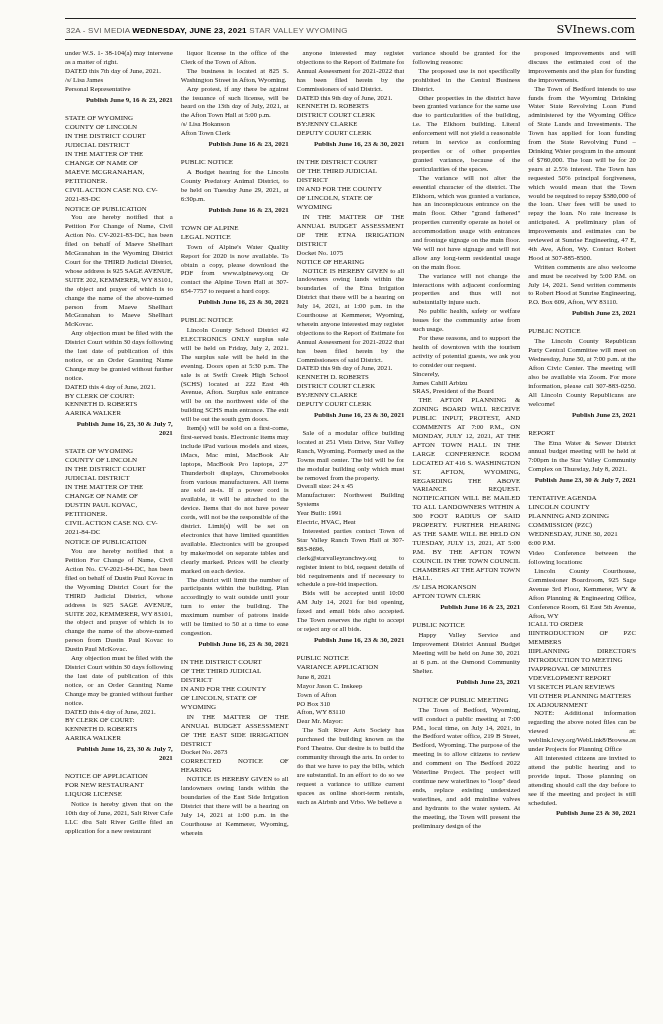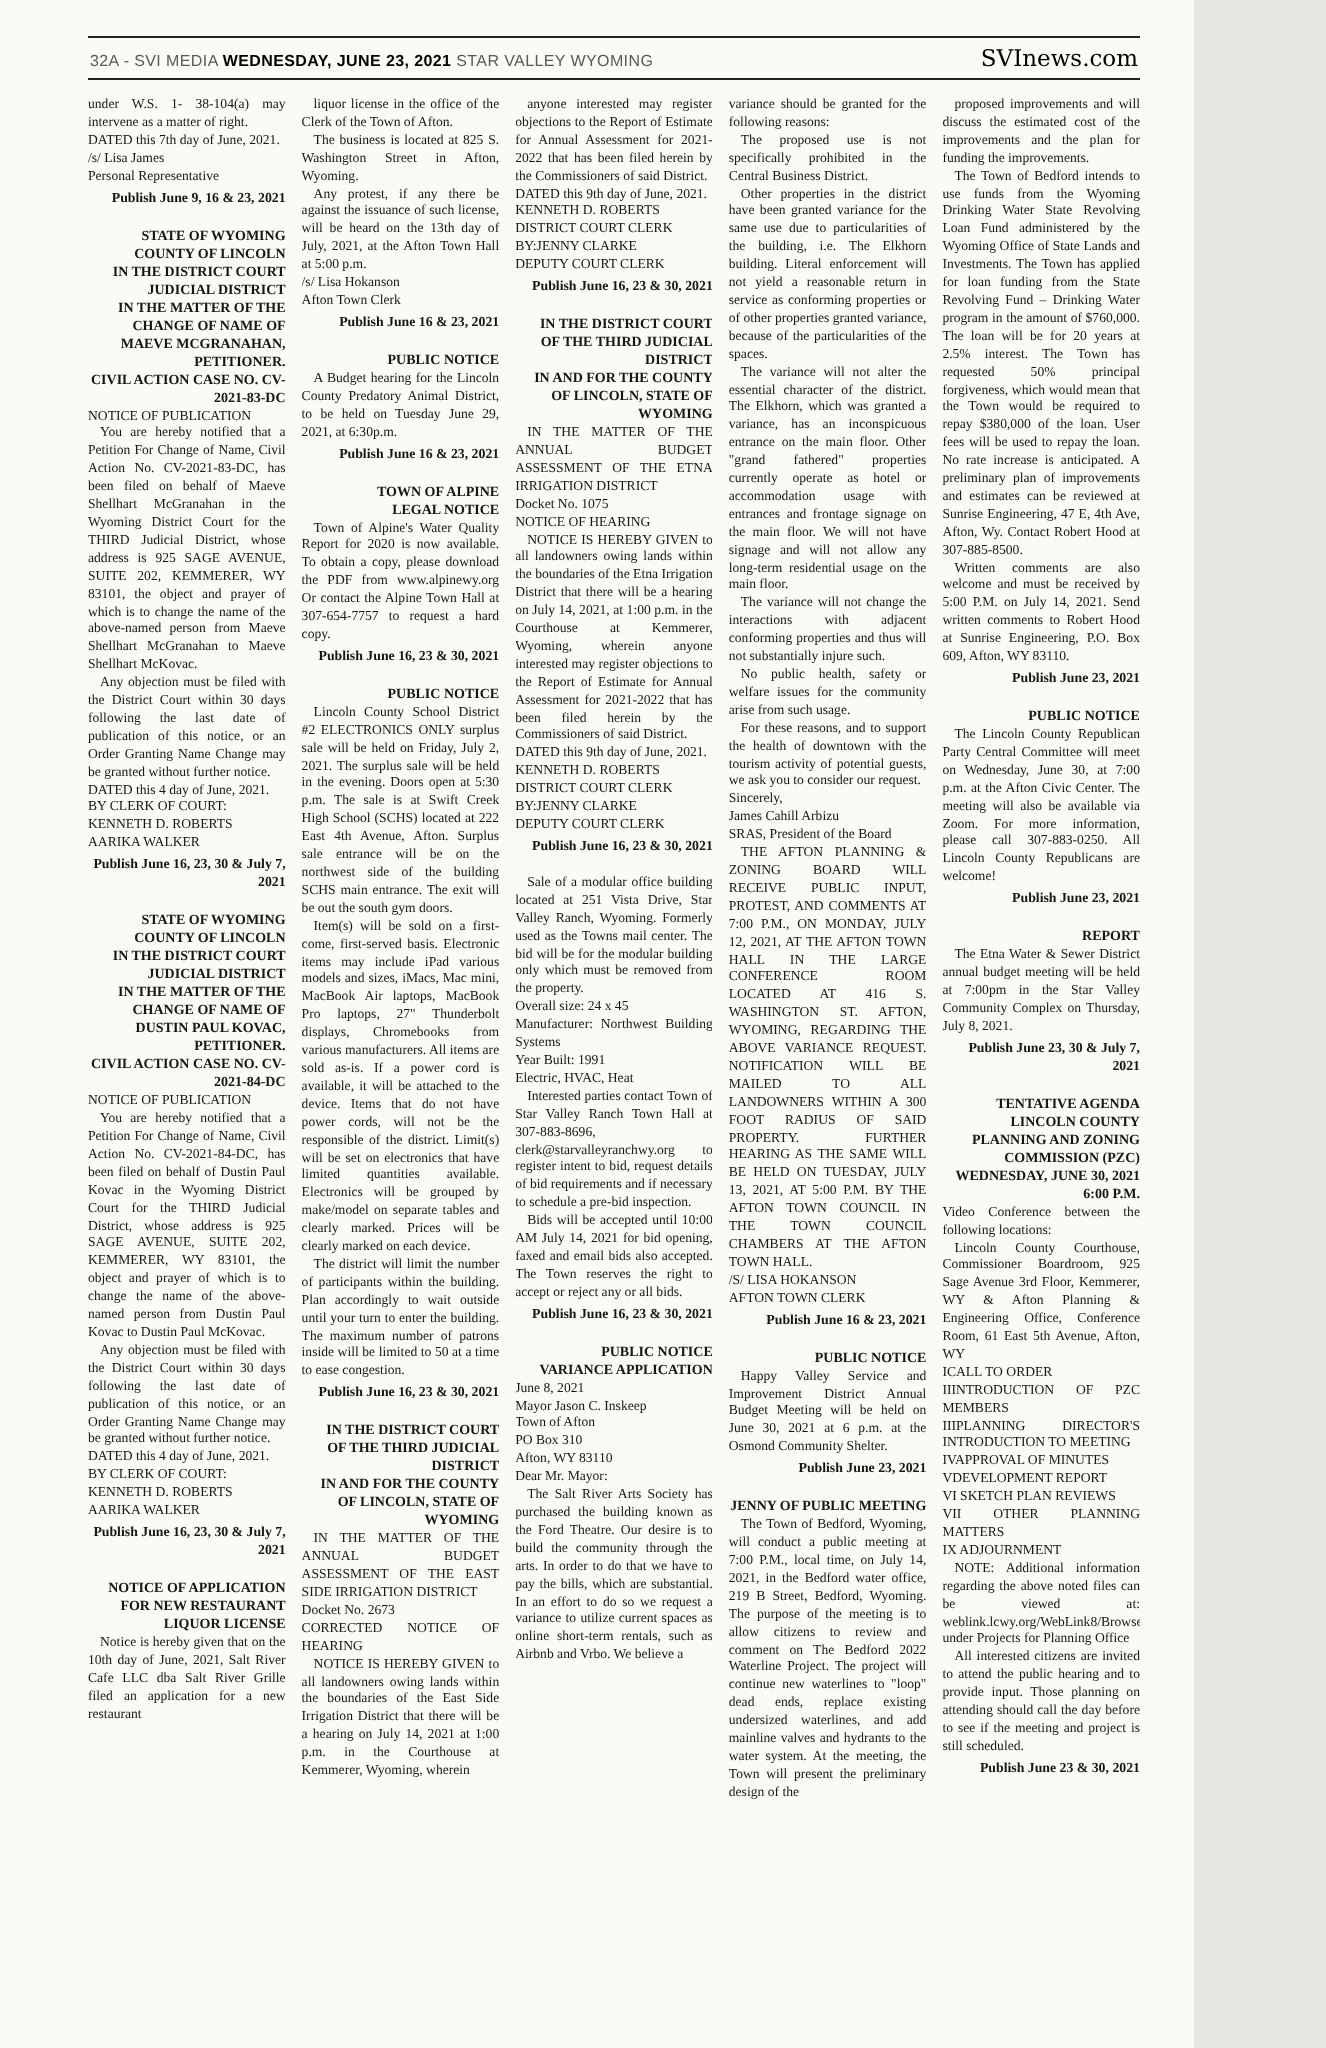--- a/index.html
+++ b/index.html
@@ -4,45 +4,45 @@
 <style>
   * { margin:0; padding:0; box-sizing:border-box; }
   html,body { width:663px; height:1024px; }
   body {
     background:#e9e7e2;
     font-family:"Liberation Serif", serif;
     color:#181512;
     overflow:hidden;
   }
   .page {
-    width:597px; height:1024px;
+    width:663px; height:1024px;
     background:#fbfaf6;
-    padding:18px 27px 8px 44px;
+    padding:18px 27px 8px 65px;
     overflow:hidden;
   }
   .masthead {
     display:flex; justify-content:space-between; align-items:baseline;
     border-top:1.2px solid #222; border-bottom:1px solid #222;
     padding:3px 1px 3px;
     font-family:"Liberation Sans", sans-serif;
   }
   .masthead-left { font-size:8px; letter-spacing:.2px; color:#5a5855; white-space:nowrap; }
   .masthead-left .bold-date { color:#000; font-weight:bold; }
   .site { font-size:11.5px; font-weight:normal; font-family:"DejaVu Serif", serif; color:#000; }
   .columns {
     display:flex; gap:8px;
     margin-top:9px;
     height:952px;
     overflow:hidden;
   }
   .col { flex:1 1 0; min-width:0; overflow:hidden; }
   .notice { margin-bottom:10px; }
   .notice-heading {
-    font-size:7px; line-height:9px; font-weight:bold;
-    text-align:right; margin:3px 0 1px;
+    font-size:7px; line-height:9px; font-weight:normal;
+    text-align:left; margin:3px 0 1px;
   }
   p.body-text {
     font-size:6.8px; line-height:8.9px;
     text-align:justify;
     -webkit-hyphens:auto; hyphens:auto;
   }
   p.indent { text-indent:6px; }
   p.publish {
     font-size:6.9px; line-height:9px; font-weight:bold;
     text-align:right; margin-top:1px;
@@ -190,21 +190,21 @@
           <p class="body-text">/S/ LISA HOKANSON</p>
           <p class="body-text">AFTON TOWN CLERK</p>
           <p class="publish">Publish June 16 &amp; 23, 2021</p>
         </article>
         <article class="notice">
           <h3 class="notice-heading">PUBLIC NOTICE</h3>
           <p class="body-text indent">Happy Valley Service and Improvement District Annual Budget Meeting will be held on June 30, 2021 at 6 p.m. at the Osmond Community Shelter.</p>
           <p class="publish">Publish June 23, 2021</p>
         </article>
         <article class="notice">
-          <h3 class="notice-heading">JENNY OF PUBLIC MEETING</h3>
+          <h3 class="notice-heading">NOTICE OF PUBLIC MEETING</h3>
           <p class="body-text indent">The Town of Bedford, Wyoming, will conduct a public meeting at 7:00 P.M., local time, on July 14, 2021, in the Bedford water office, 219 B Street, Bedford, Wyoming. The purpose of the meeting is to allow citizens to review and comment on The Bedford 2022 Waterline Project. The project will continue new waterlines to "loop" dead ends, replace existing undersized waterlines, and add mainline valves and hydrants to the water system. At the meeting, the Town will present the preliminary design of the</p>
         </article>
       </div>
       <div class="col">
         <article class="notice">
           <p class="body-text indent">proposed improvements and will discuss the estimated cost of the improvements and the plan for funding the improvements.</p>
           <p class="body-text indent">The Town of Bedford intends to use funds from the Wyoming Drinking Water State Revolving Loan Fund administered by the Wyoming Office of State Lands and Investments. The Town has applied for loan funding from the State Revolving Fund – Drinking Water program in the amount of $760,000. The loan will be for 20 years at 2.5% interest. The Town has requested 50% principal forgiveness, which would mean that the Town would be required to repay $380,000 of the loan. User fees will be used to repay the loan. No rate increase is anticipated. A preliminary plan of improvements and estimates can be reviewed at Sunrise Engineering, 47 E, 4th Ave, Afton, Wy. Contact Robert Hood at 307-885-8500.</p>
           <p class="body-text indent">Written comments are also welcome and must be received by 5:00 P.M. on July 14, 2021. Send written comments to Robert Hood at Sunrise Engineering, P.O. Box 609, Afton, WY 83110.</p>
           <p class="publish">Publish June 23, 2021</p>
         </article>

